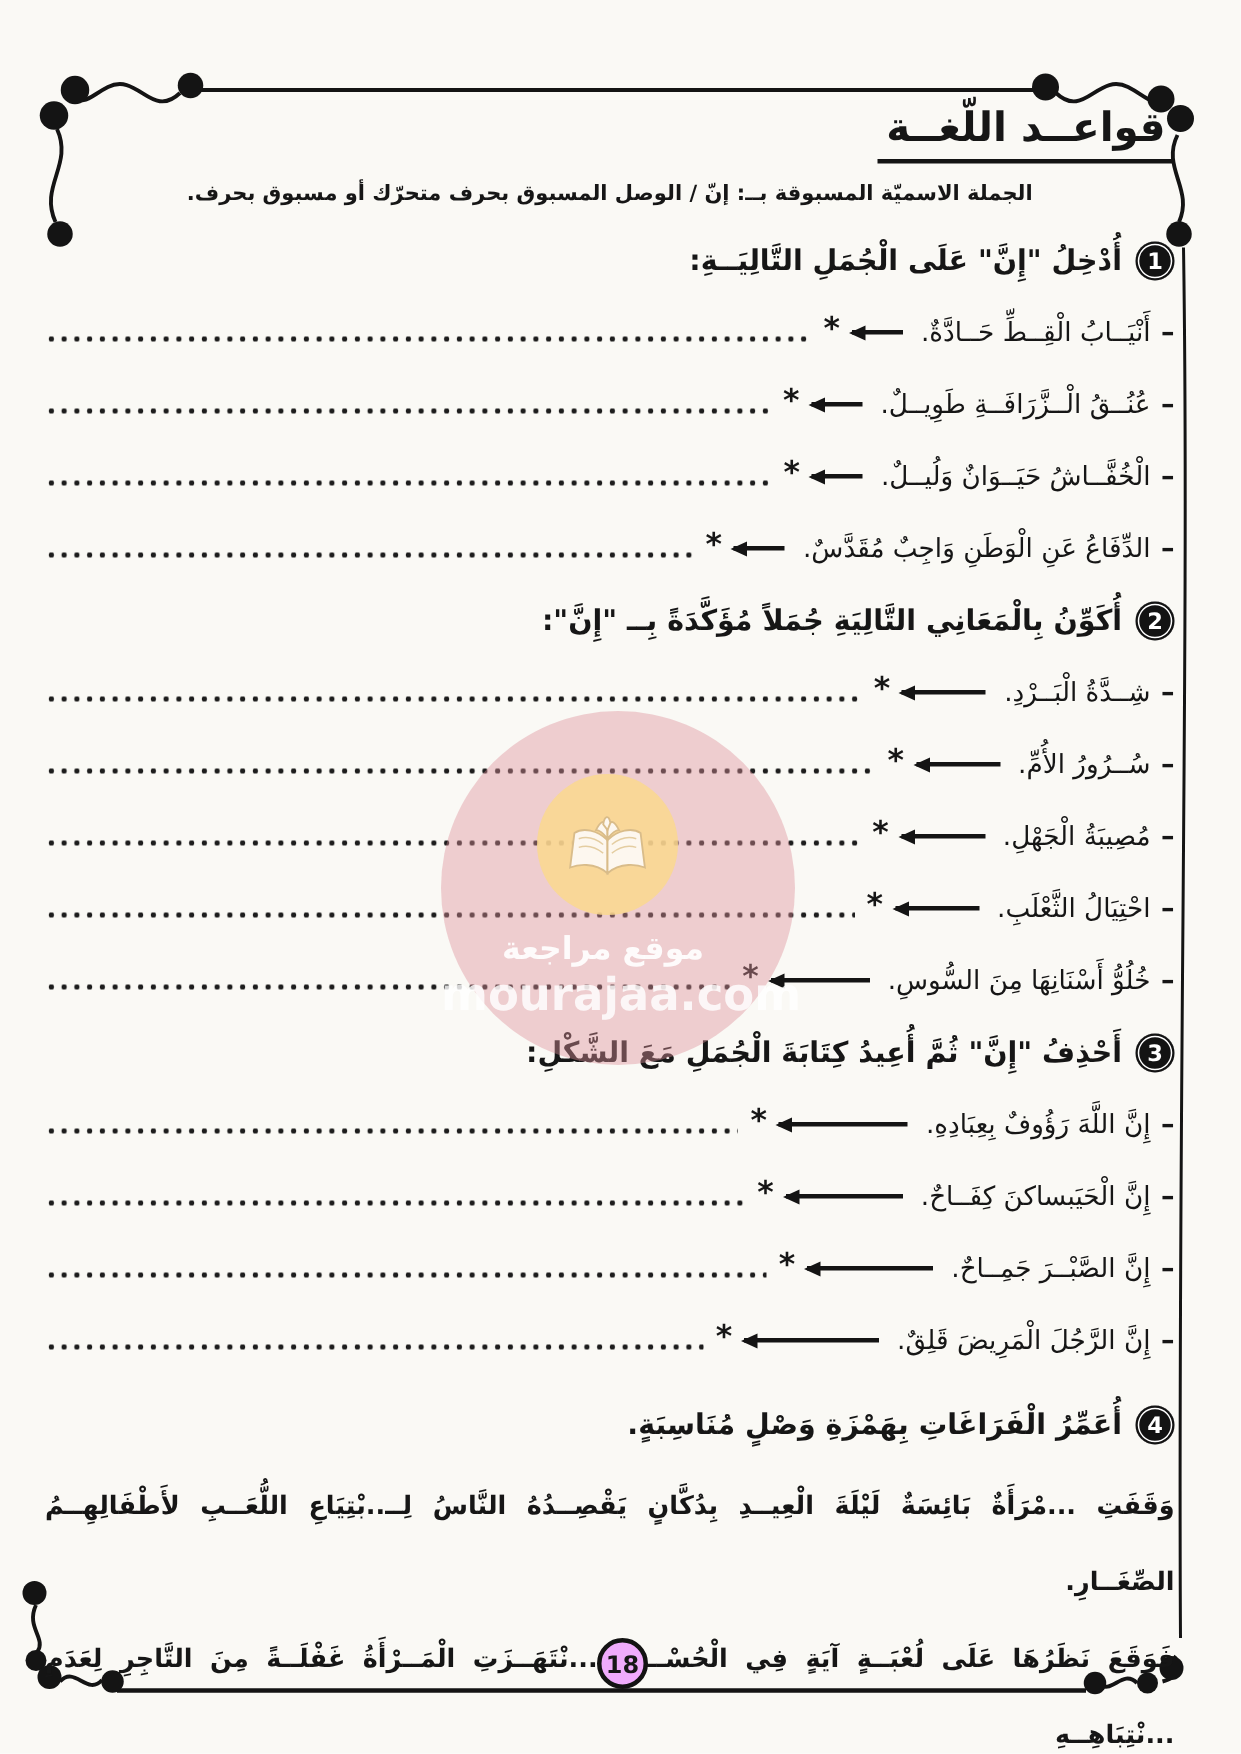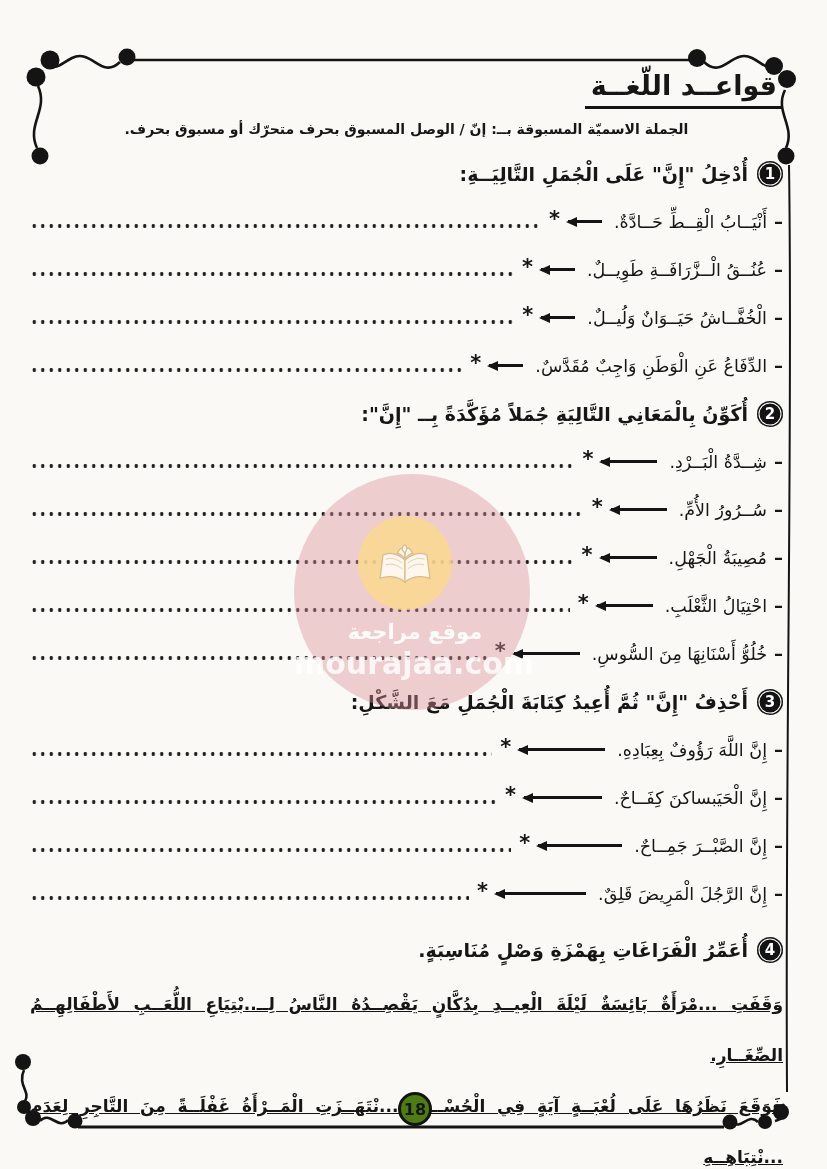--- a/index.html
+++ b/index.html
@@ -58,44 +58,44 @@
     border-top:5.5px solid transparent;border-bottom:5.5px solid transparent;
     border-right:11px solid #141414;
   }
   .ast{font-weight:bold;font-size:21px;margin:0 2px 6px 8px;flex:0 0 auto;}
   .dots{
     flex:1 1 auto;height:6px;align-self:center;margin-top:8px;
     background-image:radial-gradient(circle,#1d1d1d 1.7px,transparent 2px);
     background-size:8.5px 6px;background-repeat:repeat-x;background-position:left center;
   }
   .para{margin-top:16px;font-weight:bold;font-size:17px;}
-  .para-line{line-height:51px;white-space:nowrap;text-decoration:underline;}
+  .para-line{line-height:51px;white-space:nowrap;}
   .para-line.justify{text-align:justify;text-align-last:justify;white-space:normal;line-height:51px;}
   .page-num{
     position:absolute;z-index:2;
     left:398px;top:1092px;
     width:34px;height:34px;border-radius:50%;
-    background:#4d7c0f;border:3px solid #131313;
+    background:#f0abfc;border:3px solid #131313;
     box-sizing:border-box;
     display:flex;align-items:center;justify-content:center;
     font-size:16px;font-weight:bold;
   }
   
   .watermark{position:absolute;z-index:2;top:474px;left:294px;width:236px;height:236px;pointer-events:none;}
   .wm-circle{
     position:absolute;top:0;left:0;width:236px;height:236px;border-radius:50%;
     background:rgba(222,146,156,0.42);
   }
   .wm-inner{
     position:absolute;top:42px;left:64px;width:94px;height:94px;border-radius:50%;
     background:rgba(250,216,142,0.85);
     display:flex;align-items:center;justify-content:center;
   }
   .wm-line1{
-    position:absolute;top:146px;left:16px;width:210px;text-align:center;
+    position:absolute;top:146px;left:3px;width:210px;text-align:center;
     color:rgba(255,255,255,0.92);font-size:21px;font-weight:bold;
   }
   .wm-line2{
     position:absolute;top:172px;left:0;width:214px;text-align:center;
     color:rgba(255,255,255,0.82);font-size:30px;font-weight:bold;
     font-family:"DejaVu Sans",sans-serif;
   }
 </style>
 </head>
 <body>

